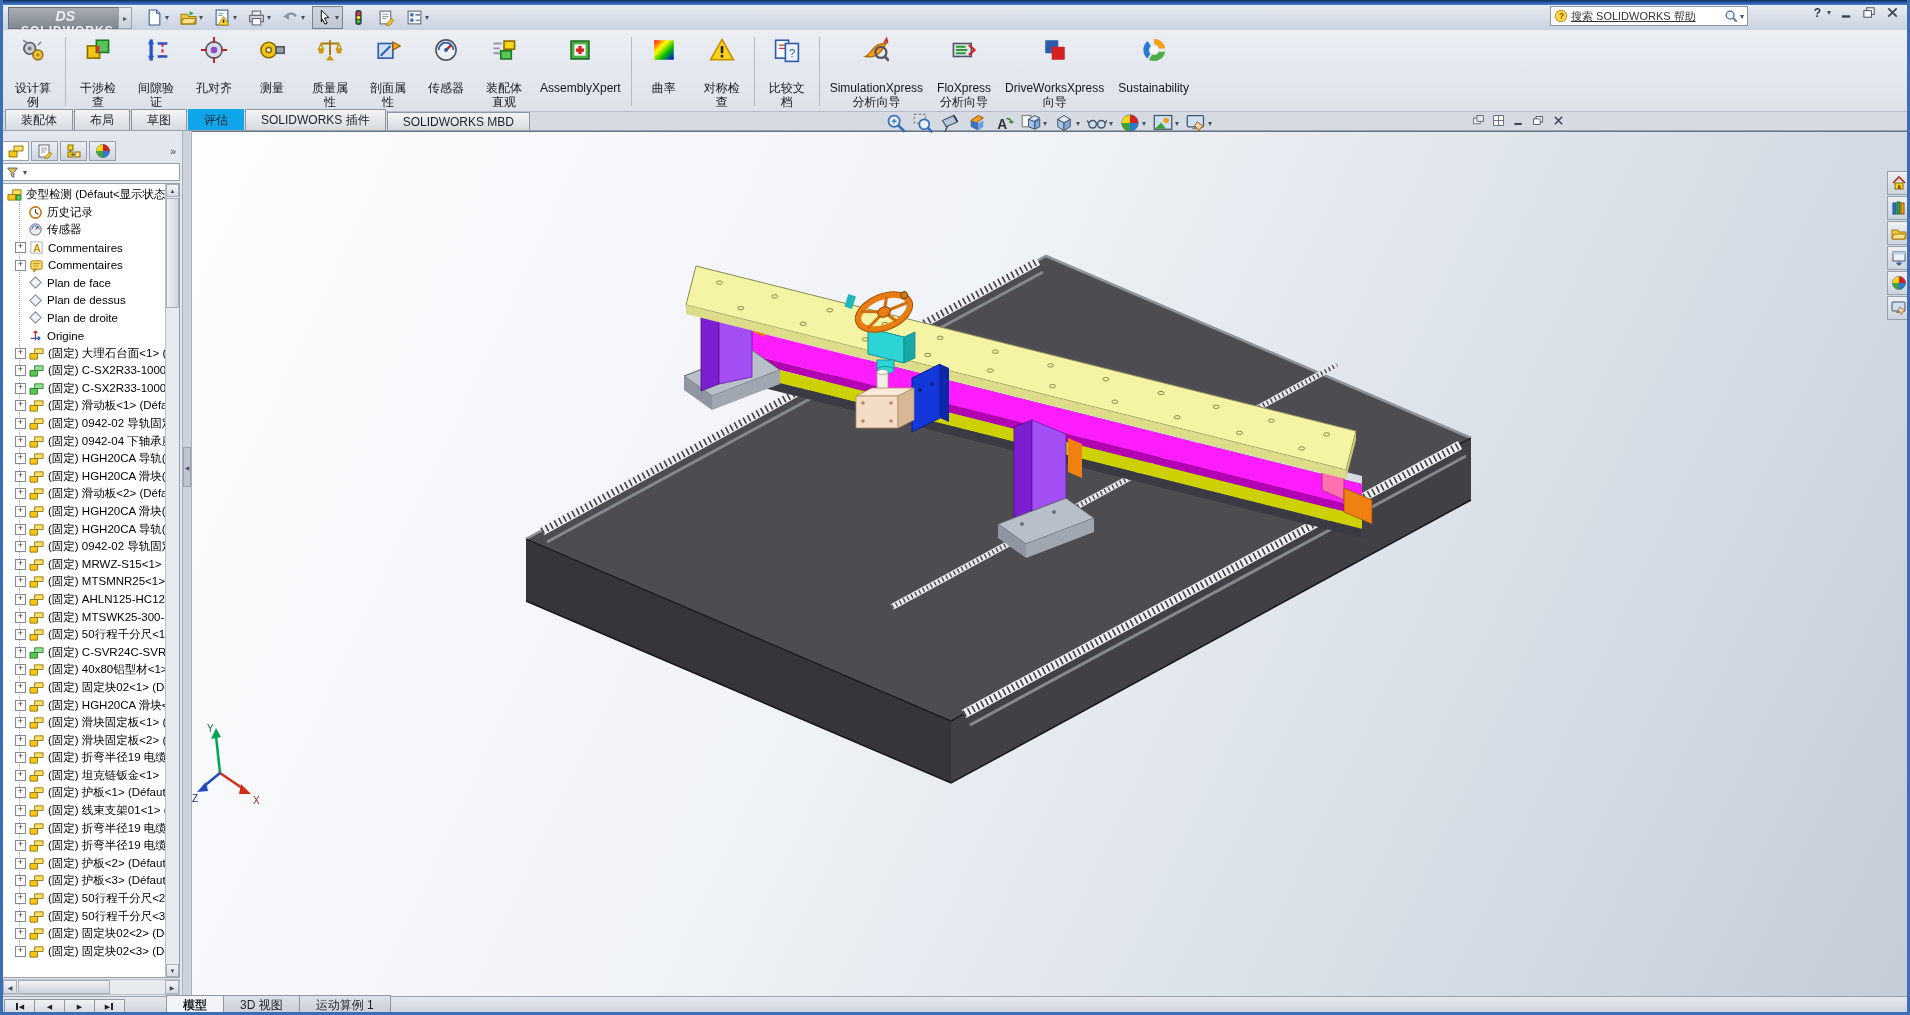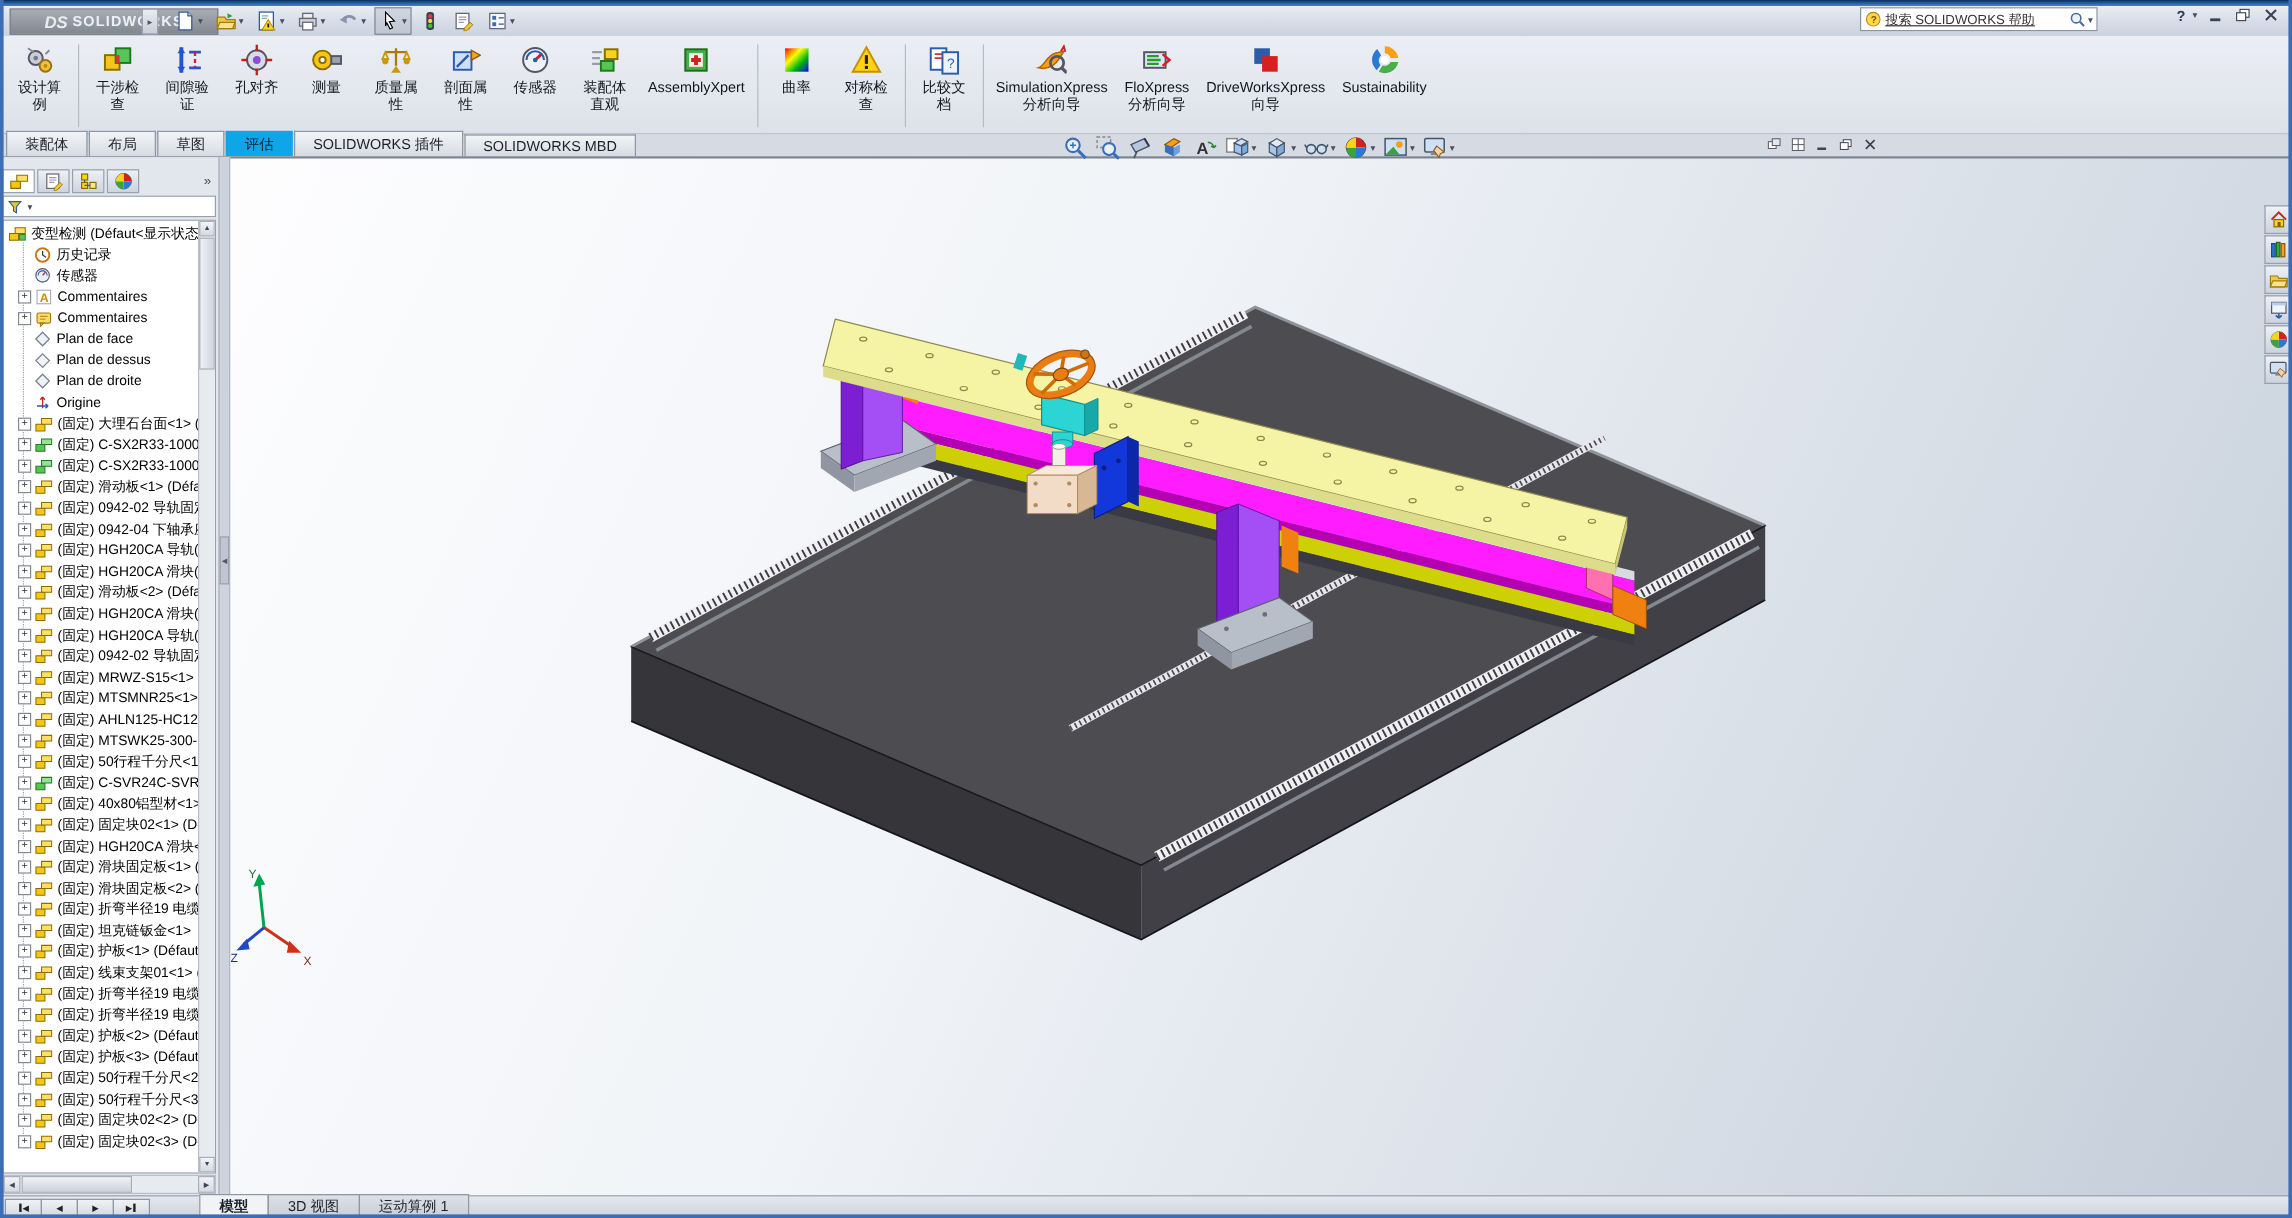--- a/index.html
+++ b/index.html
@@ -9,42 +9,42 @@
   .frame{position:absolute;inset:0;border-left:3px solid #3d6db5;border-right:3px solid #3d6db5;border-bottom:3px solid #3d6db5;pointer-events:none;z-index:99;}
   .icn{display:inline-flex;align-items:center;justify-content:center;flex:0 0 auto;}
   .icn svg{display:block;}
   .dd{font-size:8px;color:#46505e;margin-left:2px;}
   
   .titlebar{position:absolute;top:0;left:0;right:0;height:30px;
      background:linear-gradient(#f0f3f8,#d9dfe9 55%,#c9d2df);border-bottom:1px solid #aab2bf;}
   .topedge{position:absolute;top:0;left:0;right:0;height:5px;
      background:linear-gradient(#0d2c5c,#2f62ad 60%,#4a7fd0);}
   .brand{position:absolute;left:8px;top:7px;height:20px;display:flex;align-items:center;
-     background:linear-gradient(#a8adb5,#82888f);border:1px solid #6a7078;padding:0 28px;color:#e9ebef;}
+     background:linear-gradient(#a8adb5,#82888f);border:1px solid #6a7078;padding:0 12px;color:#e9ebef;flex-direction:column;}
   .brand .ds{font-style:italic;font-weight:bold;font-size:14px;margin-right:4px;}
   .brand .nm{font-weight:bold;letter-spacing:1px;font-size:12px;color:#eef0f3;}
   .brandarrow{position:absolute;left:118px;top:7px;width:12px;height:20px;background:linear-gradient(#e8ecf2,#c8cfda);
      border:1px solid #9aa2ae;font-size:8px;color:#555;display:flex;align-items:center;justify-content:center;}
   .qat{position:absolute;left:142px;top:6px;display:flex;align-items:center;height:22px;}
   .qbtn{display:flex;align-items:center;padding:2px 3px;margin-right:3px;border:1px solid transparent;}
   .qbtn.pressed{border:1px solid #7a828c;background:linear-gradient(#cfd6e0,#bfc7d3);}
   .wtitle{position:absolute;left:0;right:0;top:9px;text-align:center;color:#2b323c;font-size:12px;pointer-events:none;margin-top:44px;}
   .searchbox{position:absolute;right:162px;top:6px;width:190px;height:18px;background:#fff;
      border:1px solid #8a92a0;display:flex;align-items:center;padding:0 3px;}
   .searchbox .stext{flex:1;color:#333;font-size:11px;white-space:nowrap;overflow:hidden;margin-left:3px;text-decoration:underline;}
   .winbtns{position:absolute;right:10px;top:5px;display:flex;align-items:center;gap:8px;}
   .winbtn{display:flex;align-items:center;}
   
   .ribbon{position:absolute;top:30px;left:0;right:0;height:82px;
      background:linear-gradient(#ebeef3,#dde2ea);border-bottom:1px solid #b4bcc8;display:flex;align-items:stretch;padding:4px 2px 2px 4px;box-sizing:border-box;}
   .rgroup{display:flex;align-items:stretch;}
   .rsep{width:1px;background:#b6bcc6;margin:3px 3px;}
   .rbtn{display:flex;flex-direction:column;align-items:center;justify-content:flex-start;
      padding:3px 7px 1px;min-width:44px;}
-  .rbtn .rlabel{white-space:pre-line;text-align:center;font-size:12px;line-height:1.18;margin-top:3px;color:#14171c;}
+  .rbtn .rlabel{white-space:pre-line;text-align:center;font-size:12px;line-height:1.18;margin-top:18px;color:#14171c;}
   
   .tabrow{position:absolute;top:112px;left:0;right:0;height:19px;background:#d6dbe3;
      border-bottom:1px solid #98a0ac;display:flex;align-items:flex-end;padding-left:5px;box-sizing:border-box;}
   .ctab{padding:2px 15px 1px;margin-right:1px;font-size:12px;color:#1c2129;
      background:linear-gradient(#f2f4f6,#d7dbe1);border:1px solid #8f97a3;border-bottom:none;}
   .ctab.active{background:#0ea5e9;border-color:transparent;}
   .mdi{position:absolute;right:345px;top:114px;display:flex;gap:7px;align-items:center;}
   
   .main{position:absolute;top:131px;left:0;right:0;bottom:18px;display:flex;}
   .leftpanel{width:182px;background:#e2e7ee;display:flex;flex-direction:column;box-sizing:border-box;padding:9px 0 2px;}

